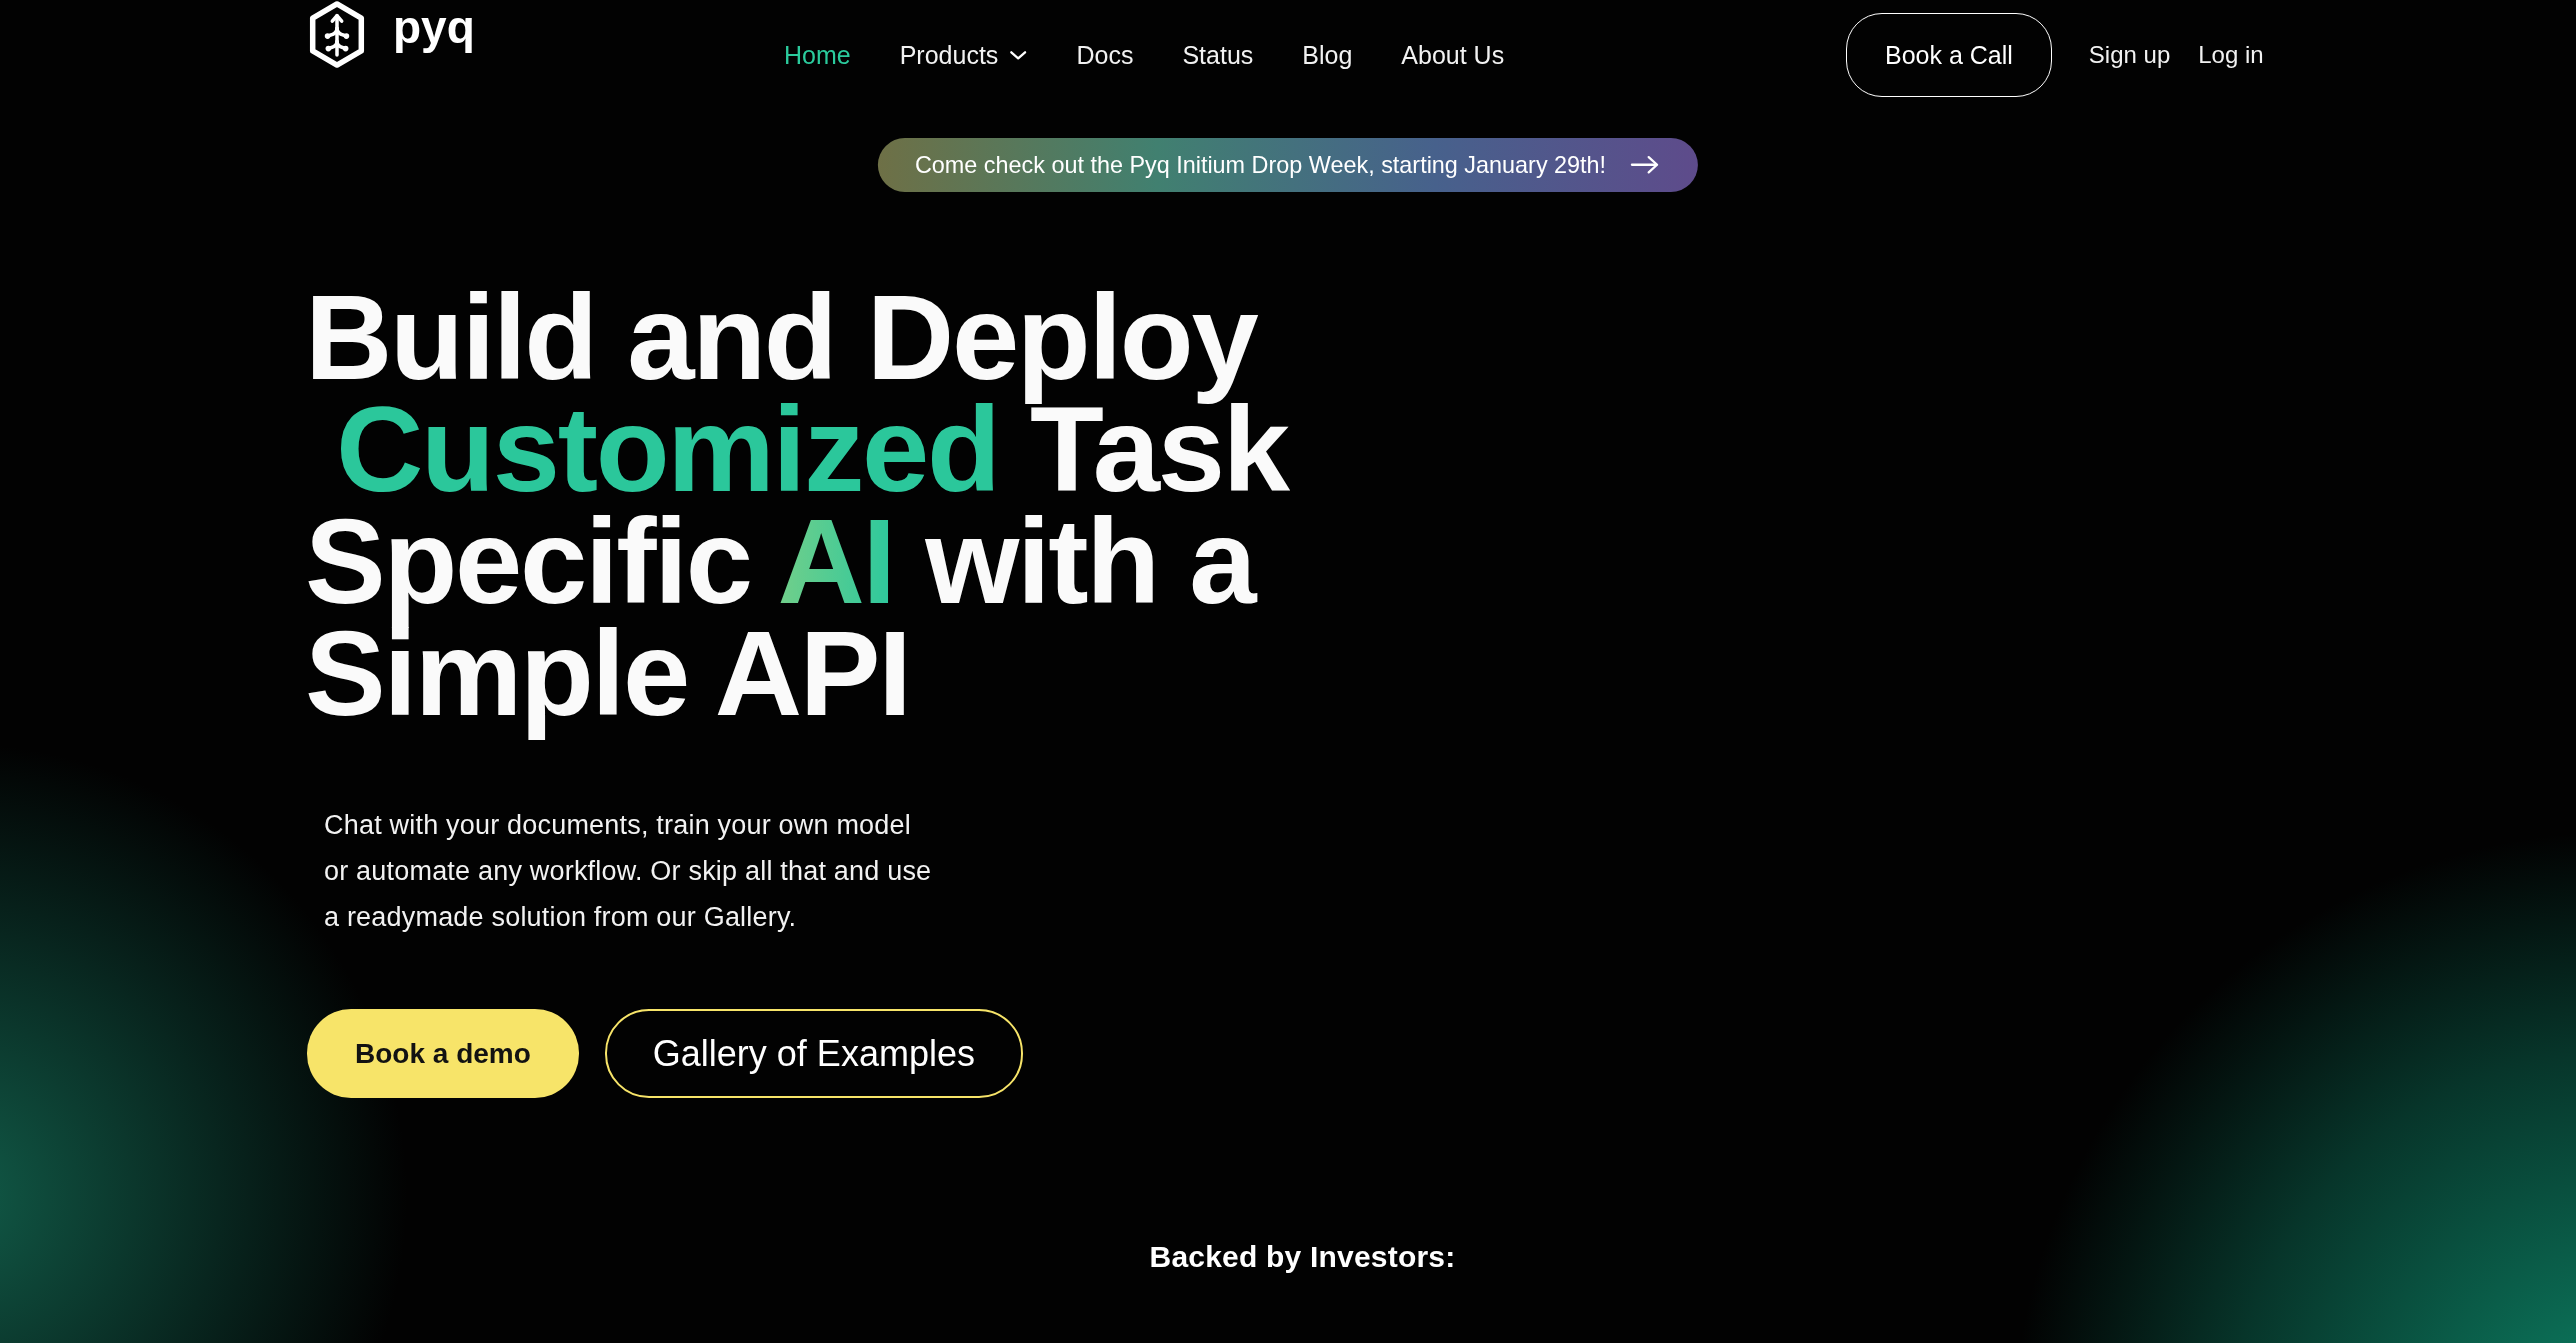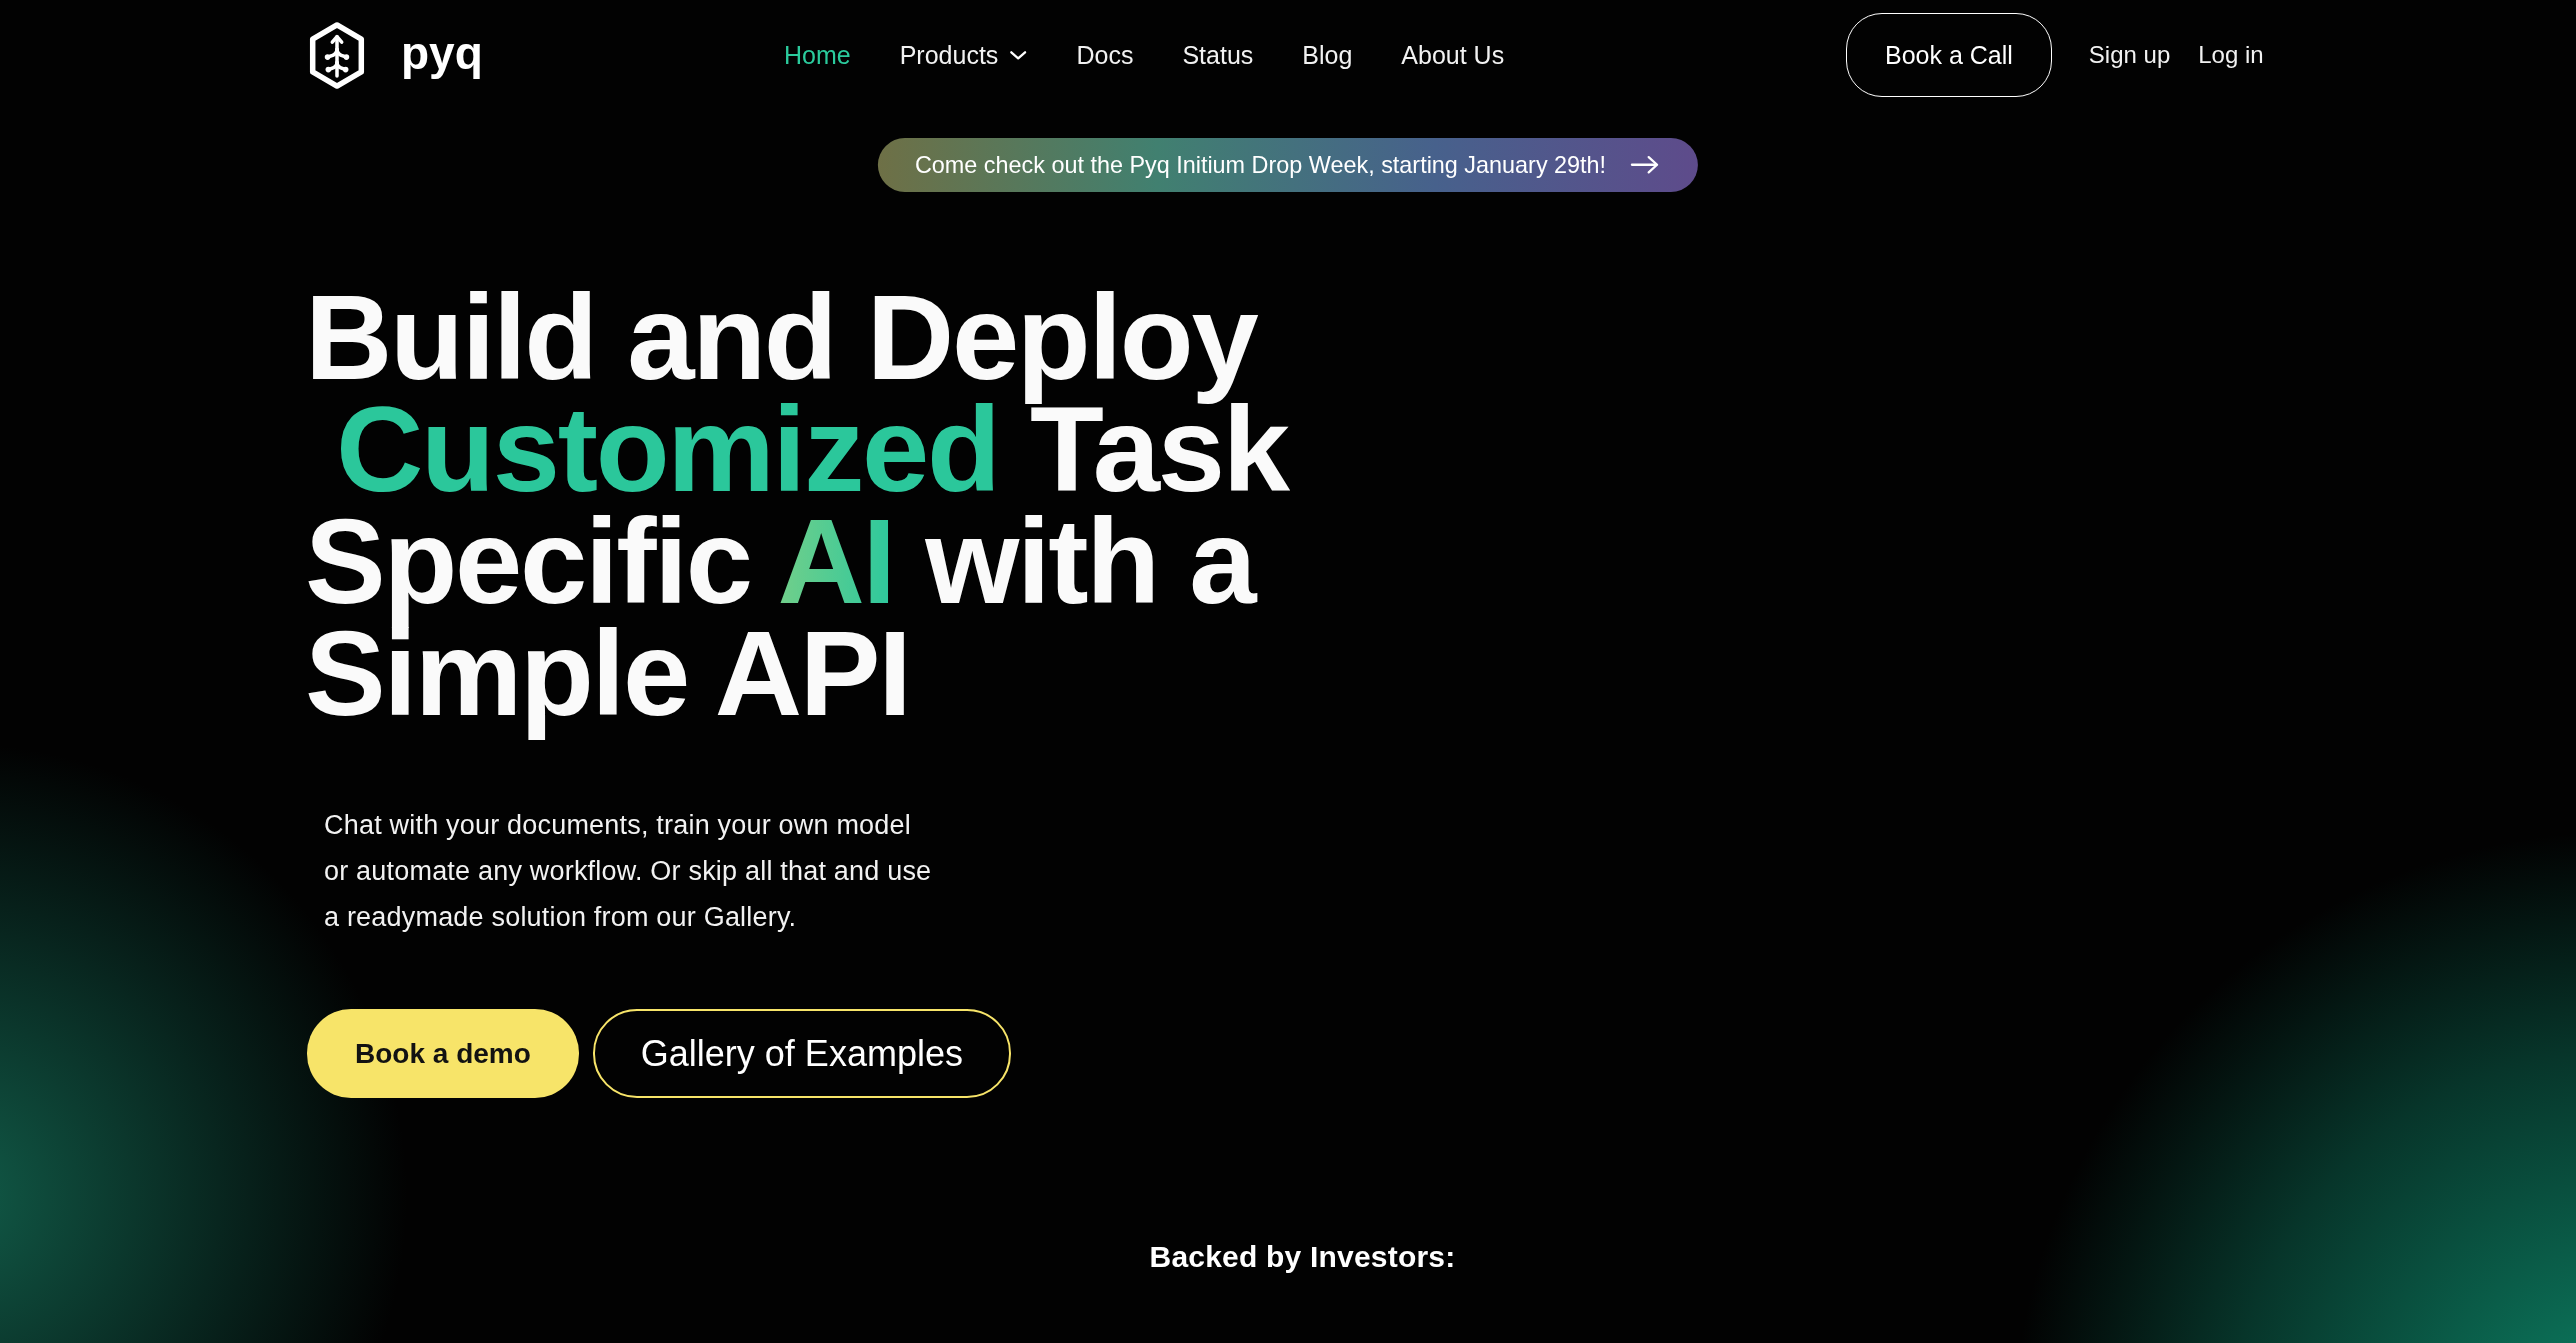--- a/index.html
+++ b/index.html
@@ -15,21 +15,21 @@
       radial-gradient(circle 813px at 2622px 1441px, rgba(13,131,102,1) 0%, rgba(12,104,82,0.5) 48%, rgba(0,0,0,0) 75%),
       #020202;
     color:#fff;
   }
 
   
   .header { position:absolute; top:0; left:0; width:100%; height:110px; }
 
   .logo-wrap {
     position:absolute; left:305px; top:0; height:110px;
-    display:flex; align-items:center; gap:32px; cursor:pointer;
+    display:flex; align-items:flex-start; gap:24px; cursor:pointer;
   }
   .logo-word { font-size:46px; font-weight:700; letter-spacing:0px; color:#fff; padding-bottom:4.6px; }
 
   .nav {
     position:absolute; left:784px; top:0; height:110px;
     display:flex; align-items:center; gap:49px;
     font-size:25px;
   }
   .nav a { color:#f2f2f2; text-decoration:none; display:flex; align-items:center; cursor:pointer; }
   .nav a.active { color:#2bcb9d; }
@@ -72,21 +72,21 @@
     -webkit-text-fill-color:transparent;
   }
 
   .hero-paragraph {
     position:absolute; left:307px; top:802px;
     font-size:27px; line-height:46px; color:#f2f2f2; letter-spacing:0.2px;margin-left:17px;
   }
 
   .cta-row {
     position:absolute; left:307px; top:1009px;
-    display:flex; gap:14px; align-items:center;
+    display:flex; gap:26px; align-items:center;
   }
   .btn-demo {
     height:89px; padding:0 48px; border:none; border-radius:44px;
     background:#f7e469; color:#121212;
     font-size:28px; font-weight:700; font-family:inherit;
     display:flex; align-items:center; cursor:pointer;
   }
   .btn-gallery {
     height:89px; padding:0 46px; border:2.3px solid #f7e469; border-radius:44px;
     background:transparent; color:#fff;

